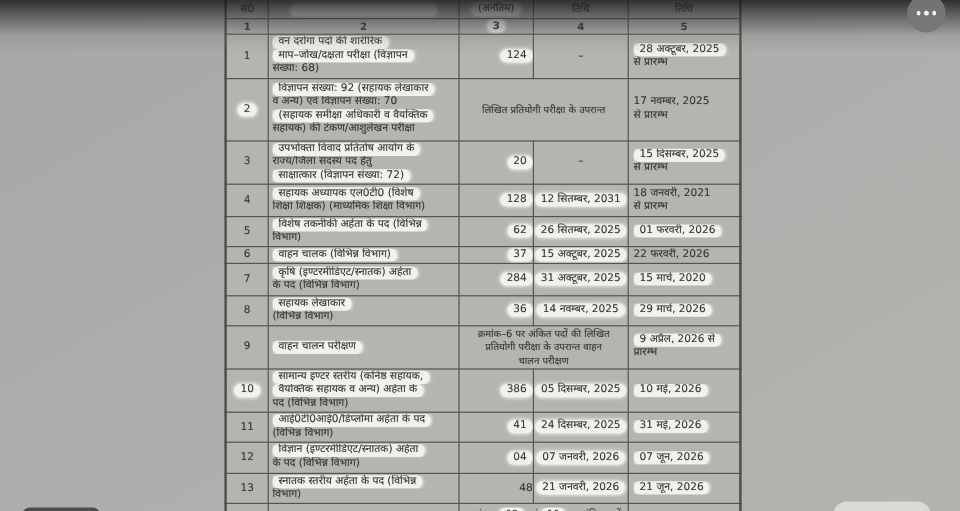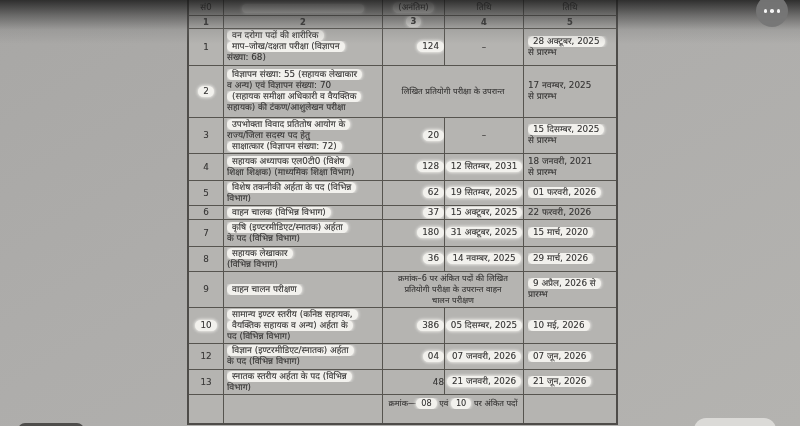--- a/index.html
+++ b/index.html
@@ -98,21 +98,21 @@
         <td class="c4"><span>–</span></td>
         <td class="c5">
           <div class="ln"><span class="hl">28 अक्टूबर, 2025</span></div>
           <div class="ln"><span>से प्रारम्भ</span></div>
         </td>
       </tr>
 
       <tr style="height:52px">
         <td class="c1"><span class="hl">2</span></td>
         <td class="c2">
-          <div class="ln"><span class="hl">विज्ञापन संख्या: 55 (सहायक लेखाकार</span></div>
+          <div class="ln"><span class="hl">विज्ञापन संख्या: 92 (सहायक लेखाकार</span></div>
           <div class="ln"><span>व अन्य) एवं विज्ञापन संख्या: 70</span></div>
           <div class="ln"><span class="hl">(सहायक समीक्षा अधिकारी व वैयक्तिक</span></div>
           <div class="ln"><span>सहायक) की टंकण/आशुलेखन परीक्षा</span></div>
         </td>
         <td class="merged" colspan="2">
               <div class="ln"><span>लिखित प्रतियोगी परीक्षा के उपरान्त</span></div>
             </td>
         <td class="c5">
           <div class="ln"><span>17 नवम्बर, 2025</span></div>
           <div class="ln"><span>से प्रारम्भ</span></div>
@@ -148,21 +148,21 @@
         </td>
       </tr>
 
       <tr style="height:22px">
         <td class="c1"><span>5</span></td>
         <td class="c2">
           <div class="ln"><span class="hl">विशेष तकनीकी अर्हता के पद (विभिन्न</span></div>
           <div class="ln"><span>विभाग)</span></div>
         </td>
         <td class="c3"><span class="hl">62</span></td>
-        <td class="c4"><span class="hl">19 सितम्बर, 2025</span></td>
+        <td class="c4"><span class="hl">26 सितम्बर, 2025</span></td>
         <td class="c5">
               <div class="ln"><span class="hl">01 फरवरी, 2026</span></div>
             </td>
       </tr>
 
       <tr style="height:14px">
         <td class="c1"><span>6</span></td>
         <td class="c2">
               <div class="ln"><span class="hl">वाहन चालक (विभिन्न विभाग)</span></div>
             </td>
@@ -172,21 +172,21 @@
               <div class="ln"><span>22 फरवरी, 2026</span></div>
             </td>
       </tr>
 
       <tr style="height:27px">
         <td class="c1"><span>7</span></td>
         <td class="c2">
           <div class="ln"><span class="hl">कृषि (इण्टरमीडिएट/स्नातक) अर्हता</span></div>
           <div class="ln"><span>के पद (विभिन्न विभाग)</span></div>
         </td>
-        <td class="c3"><span class="hl">180</span></td>
+        <td class="c3"><span class="hl">284</span></td>
         <td class="c4"><span class="hl">31 अक्टूबर, 2025</span></td>
         <td class="c5">
               <div class="ln"><span class="hl">15 मार्च, 2020</span></div>
             </td>
       </tr>
 
       <tr style="height:22px">
         <td class="c1"><span>8</span></td>
         <td class="c2">
           <div class="ln"><span class="hl">सहायक लेखाकार</span></div>
@@ -222,20 +222,32 @@
           <div class="ln"><span class="hl">वैयक्तिक सहायक व अन्य) अर्हता के</span></div>
           <div class="ln"><span>पद (विभिन्न विभाग)</span></div>
         </td>
         <td class="c3"><span class="hl">386</span></td>
         <td class="c4"><span class="hl">05 दिसम्बर, 2025</span></td>
         <td class="c5">
               <div class="ln"><span class="hl">10 मई, 2026</span></div>
             </td>
       </tr>
 
+      <tr style="height:25px">
+        <td class="c1"><span>11</span></td>
+        <td class="c2">
+          <div class="ln"><span class="hl">आई0टी0आई0/डिप्लोमा अर्हता के पद</span></div>
+          <div class="ln"><span>(विभिन्न विभाग)</span></div>
+        </td>
+        <td class="c3"><span class="hl">41</span></td>
+        <td class="c4"><span class="hl">24 दिसम्बर, 2025</span></td>
+        <td class="c5">
+              <div class="ln"><span class="hl">31 मई, 2026</span></div>
+            </td>
+      </tr>
 
       <tr style="height:26px">
         <td class="c1"><span>12</span></td>
         <td class="c2">
           <div class="ln"><span class="hl">विज्ञान (इण्टरमीडिएट/स्नातक) अर्हता</span></div>
           <div class="ln"><span>के पद (विभिन्न विभाग)</span></div>
         </td>
         <td class="c3"><span class="hl">04</span></td>
         <td class="c4"><span class="hl">07 जनवरी, 2026</span></td>
         <td class="c5">

